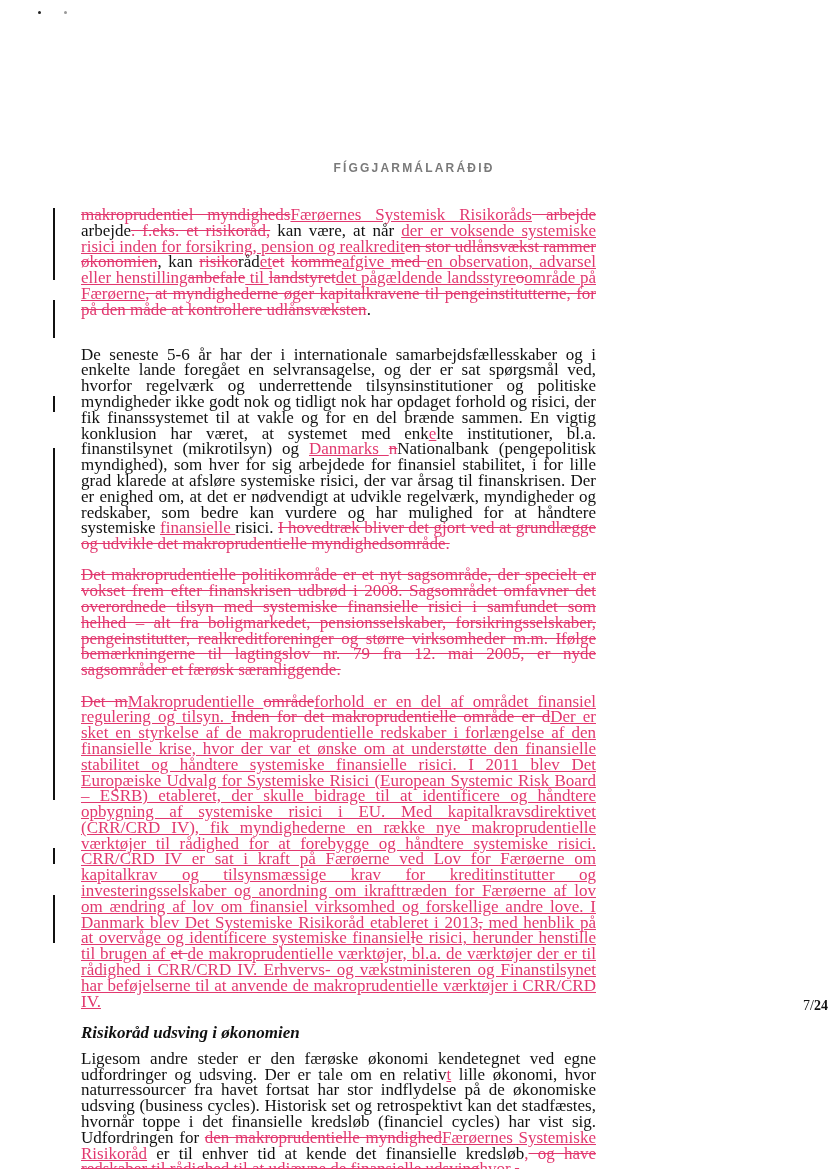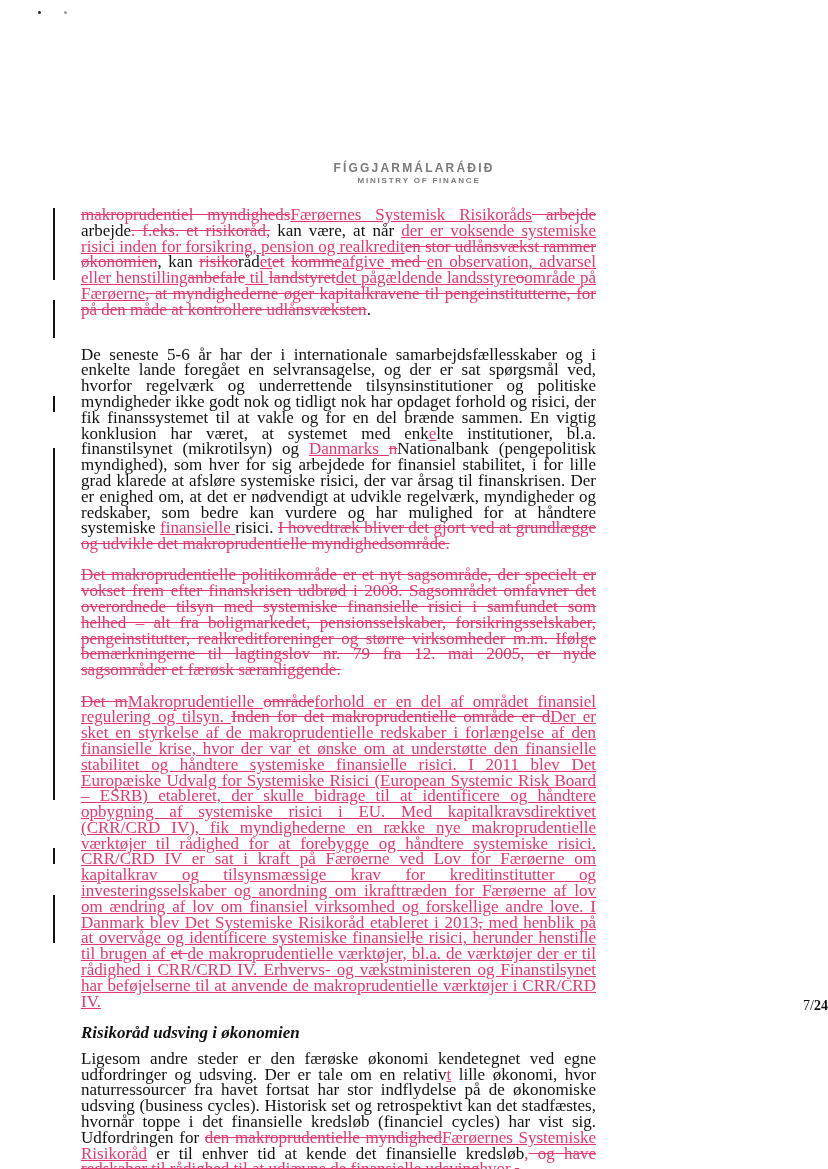--- a/index.html
+++ b/index.html
@@ -24,21 +24,20 @@
   .page-num b { font-weight: bold; }
 </style>
 </head>
 <body>
 
 <span class="dot" style="left:38px;top:11px;"></span>
 <span class="dot light" style="left:64px;top:11px;"></span>
 
 <div class="letterhead">
   <div class="lh-main">FÍGGJARMÁLARÁÐIÐ</div>
-  <div class="lh-sub">MINISTRY OF FINANCE</div>
 </div>
 
 <div class="bar" style="top:208px;height:72px;"></div>
 <div class="bar" style="top:300px;height:38px;"></div>
 <div class="bar" style="top:396px;height:16px;"></div>
 <div class="bar" style="top:448px;height:352px;"></div>
 <div class="bar" style="top:848px;height:16px;"></div>
 <div class="bar" style="top:895px;height:48px;"></div>
 
 <div class="body">

